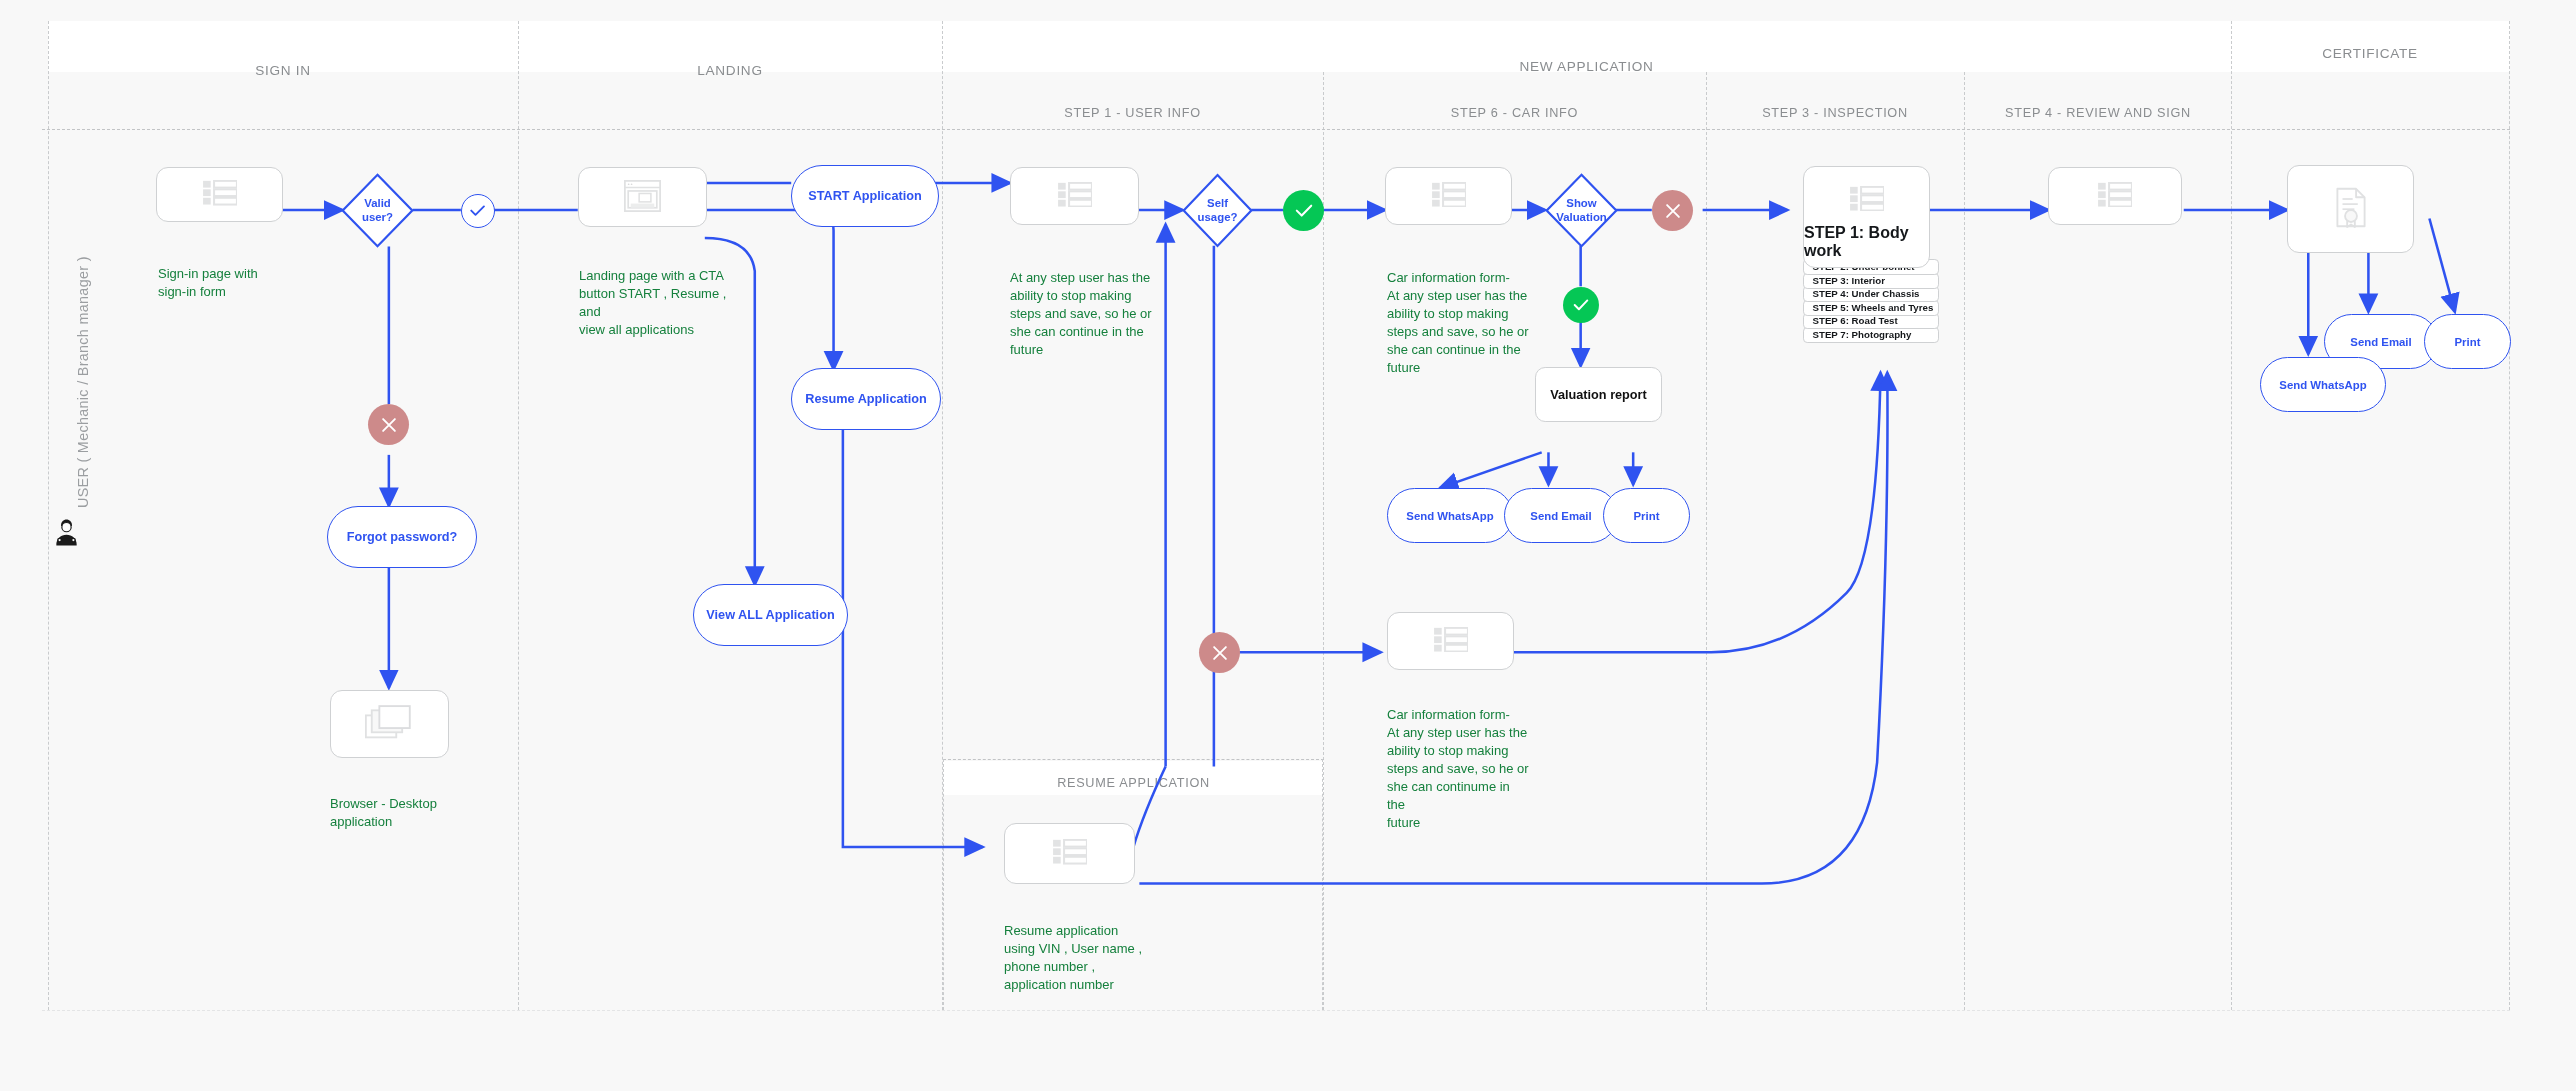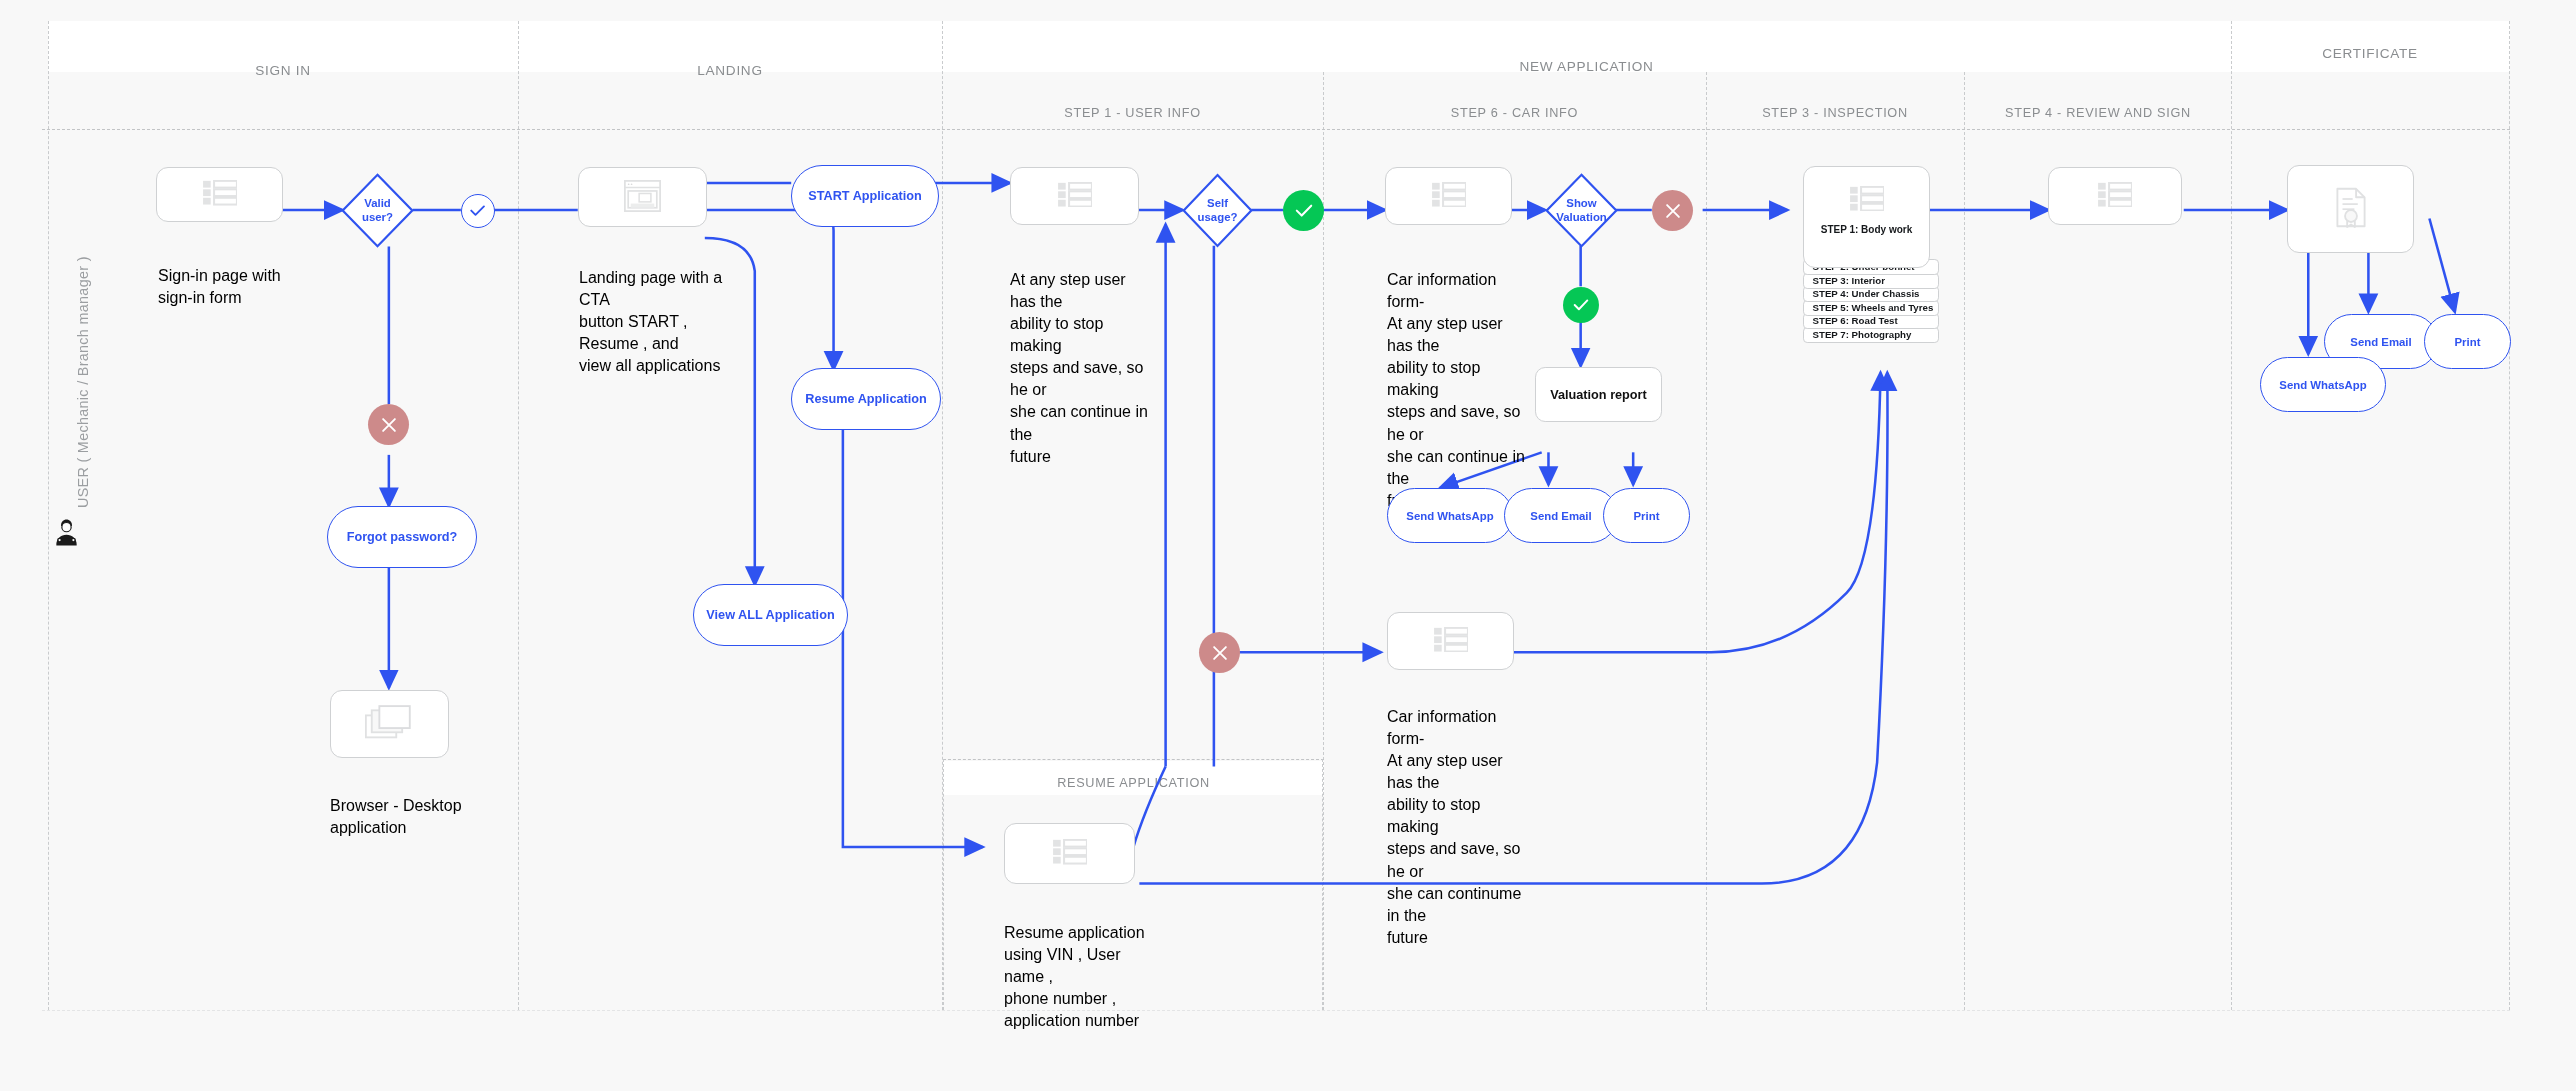--- a/index.html
+++ b/index.html
@@ -16,21 +16,21 @@
   .stephdr{font-size:12.7px;}
 
   
   .lanelabel{position:absolute;transform:rotate(-90deg);transform-origin:left top;
       white-space:nowrap;color:#9b9ea1;font-size:14.4px;letter-spacing:0.3px;}
   .laneicon{position:absolute;width:29px;height:29px;}
 
   
   .card{position:absolute;background:#ffffff;border:1.3px solid #cfd1d3;border-radius:12px;
       display:flex;align-items:center;justify-content:center;}
-  .caption{position:absolute;color:#000000;font-size:16px;line-height:1.38;white-space:pre-line;}
+  .caption{position:absolute;color:#15803d;font-size:13px;line-height:1.38;white-space:pre-line;}
   .pill{position:absolute;background:#ffffff;border:1.9px solid #2F53F0;border-radius:846px;
       color:#2F53F0;font-size:12.7px;font-weight:700;display:flex;align-items:center;
       justify-content:center;padding:12px 12px;white-space:nowrap;}
   .rect-node{position:absolute;background:#ffffff;border:1.3px solid #cfd1d3;border-radius:10.2px;
       display:flex;align-items:center;justify-content:center;color:#111;font-size:12.7px;font-weight:700;}
   .diamond{position:absolute;}
   .diamond .dtxt{position:absolute;inset:0;display:flex;flex-direction:column;align-items:center;
       justify-content:center;color:#2F53F0;font-size:11.4px;font-weight:700;line-height:1.15;text-align:center;}
   .circ{position:absolute;border-radius:50%;display:flex;align-items:center;justify-content:center;}
   .circ-ok{background:#05C755;}
@@ -361,21 +361,21 @@
     <span style="margin-top:18.6px;">
       <svg width="34" height="25.4" viewBox="0 0 40 30">
         <rect x="0" y="1" width="9" height="8" fill="#e2e3e4"></rect>
         <rect x="13" y="1" width="27" height="8" fill="none" stroke="#e2e3e4" stroke-width="2.4"></rect>
         <rect x="0" y="11" width="9" height="8" fill="#e2e3e4"></rect>
         <rect x="13" y="11" width="27" height="8" fill="none" stroke="#e2e3e4" stroke-width="2.4"></rect>
         <rect x="0" y="21" width="9" height="8" fill="#e2e3e4"></rect>
         <rect x="13" y="21" width="27" height="8" fill="none" stroke="#e2e3e4" stroke-width="2.4"></rect>
       </svg>
     </span>
-    <span style="margin-top:10.2px;color:#15181b;font-size:10px;font-weight:700;">STEP 1: Body work</span>
+    <span style="margin-top:10.2px;color:#15181b;font-size:16px;font-weight:700;">STEP 1: Body work</span>
   </div>
 
   <div class="card" style="left:2048px;top:167px;width:132px;height:56px;">
     <span>
       <svg width="34" height="25.4" viewBox="0 0 40 30">
         <rect x="0" y="1" width="9" height="8" fill="#e2e3e4"></rect>
         <rect x="13" y="1" width="27" height="8" fill="none" stroke="#e2e3e4" stroke-width="2.4"></rect>
         <rect x="0" y="11" width="9" height="8" fill="#e2e3e4"></rect>
         <rect x="13" y="11" width="27" height="8" fill="none" stroke="#e2e3e4" stroke-width="2.4"></rect>
         <rect x="0" y="21" width="9" height="8" fill="#e2e3e4"></rect>

